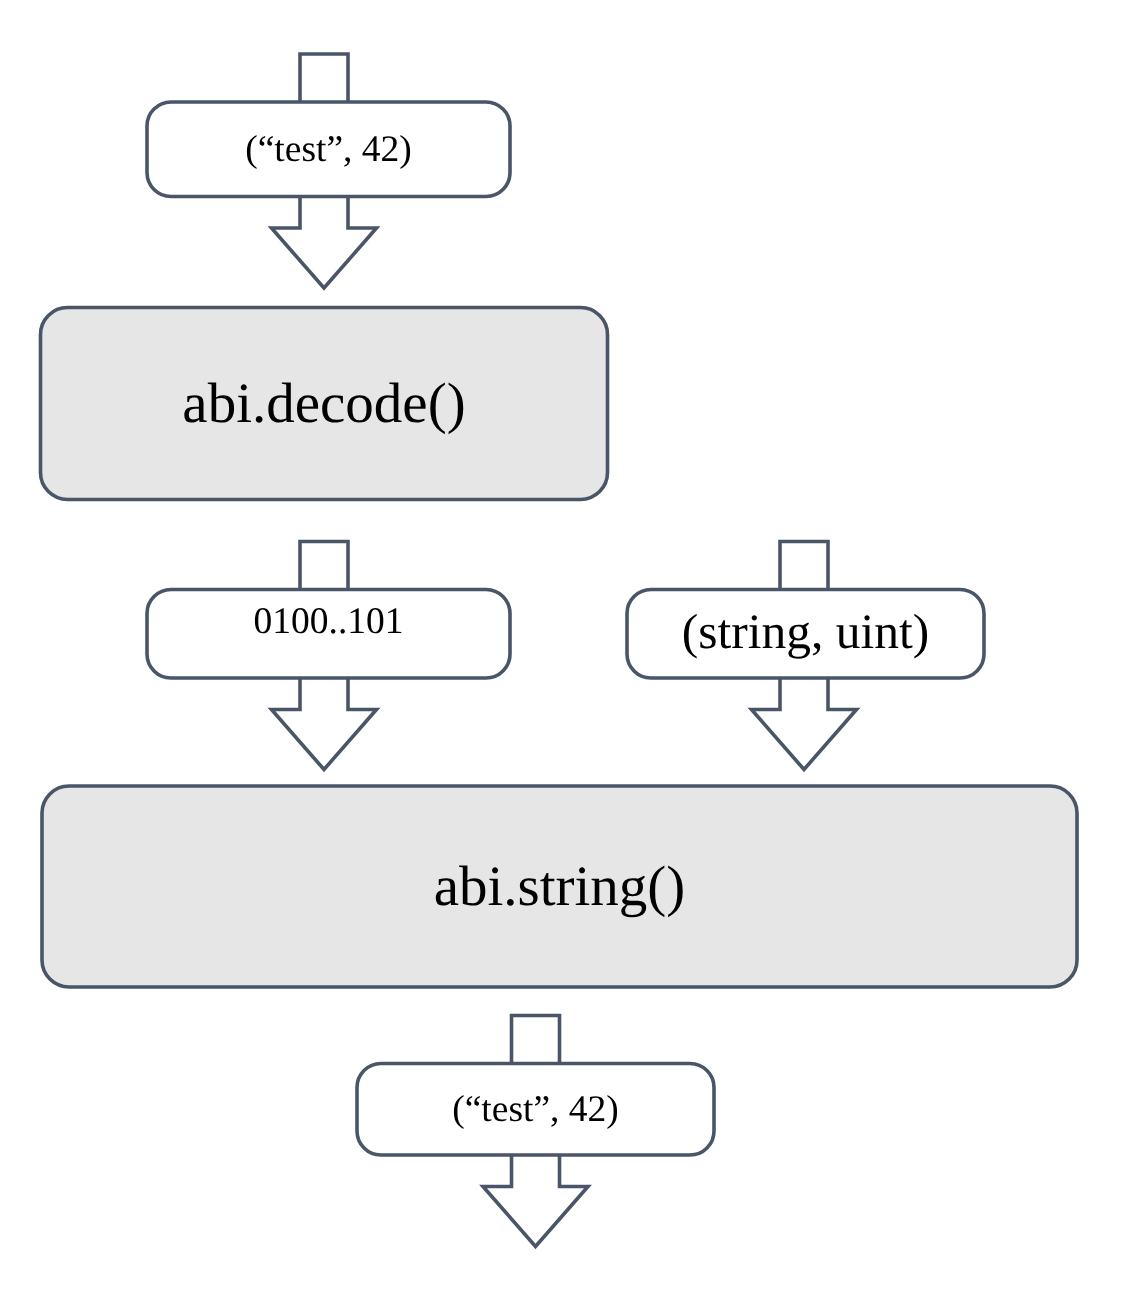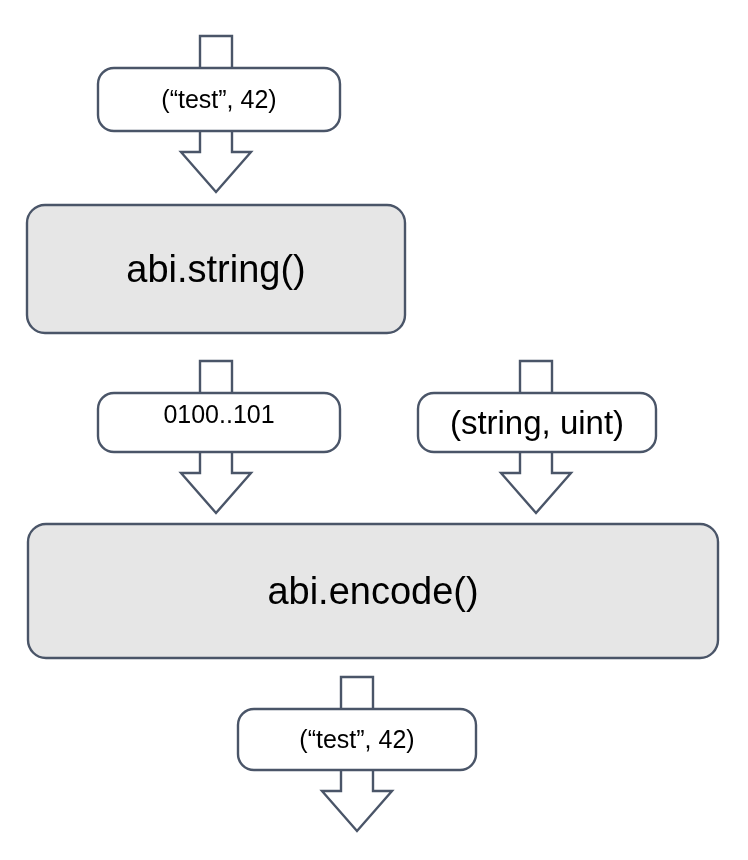--- a/index.html
+++ b/index.html
@@ -10,20 +10,21 @@
   }
   body {
     font-family: "Liberation Sans", sans-serif;
   }
   #diagram-root {
     position: relative;
     width: 748px;
     height: 860px;
     background: #ffffff;
     overflow: hidden;
+    font-family: Liberation Serif, serif;
   }
   #diagram-svg {
     position: absolute;
     top: 0;
     left: 0;
     width: 748px;
     height: 860px;
   }
   .node-box {
     position: absolute;
@@ -64,28 +65,28 @@
         <rect x="418" y="393" width="238" height="59" rx="16" ry="16" fill="#ffffff" stroke="#4a5568" stroke-width="2.4"></rect>
         <rect x="28" y="524" width="690" height="134" rx="18" ry="18" fill="#e6e6e6" stroke="#4a5568" stroke-width="2.4"></rect>
         <rect x="238" y="709" width="238" height="61" rx="16" ry="16" fill="#ffffff" stroke="#4a5568" stroke-width="2.4"></rect>
       </g>
   </svg>
   <div id="node-label-layer">
       <div class="node-box" style="left: 98px; top: 68px; width: 242px; height: 63px; font-size: 25px; color: rgb(0, 0, 0);">
         <span class="node-label">(“test”, 42)</span>
       </div>
       <div class="node-box" style="left: 27px; top: 205px; width: 378px; height: 128px; font-size: 38px; color: rgb(0, 0, 0);">
-        <span class="node-label">abi.string()</span>
+        <span class="node-label">abi.decode()</span>
       </div>
       <div class="node-box" style="left: 98px; top: 393px; width: 242px; height: 43px; font-size: 25px; color: rgb(0, 0, 0);">
         <span class="node-label">0100..101</span>
       </div>
       <div class="node-box" style="left: 418px; top: 393px; width: 238px; height: 59px; font-size: 33px; color: rgb(0, 0, 0);">
         <span class="node-label">(string, uint)</span>
       </div>
       <div class="node-box" style="left: 28px; top: 524px; width: 690px; height: 134px; font-size: 38px; color: rgb(0, 0, 0);">
-        <span class="node-label">abi.encode()</span>
+        <span class="node-label">abi.string()</span>
       </div>
       <div class="node-box" style="left: 238px; top: 709px; width: 238px; height: 61px; font-size: 25px; color: rgb(0, 0, 0);">
         <span class="node-label">(“test”, 42)</span>
       </div>
     </div>
 </div>
 
 </body></html>

